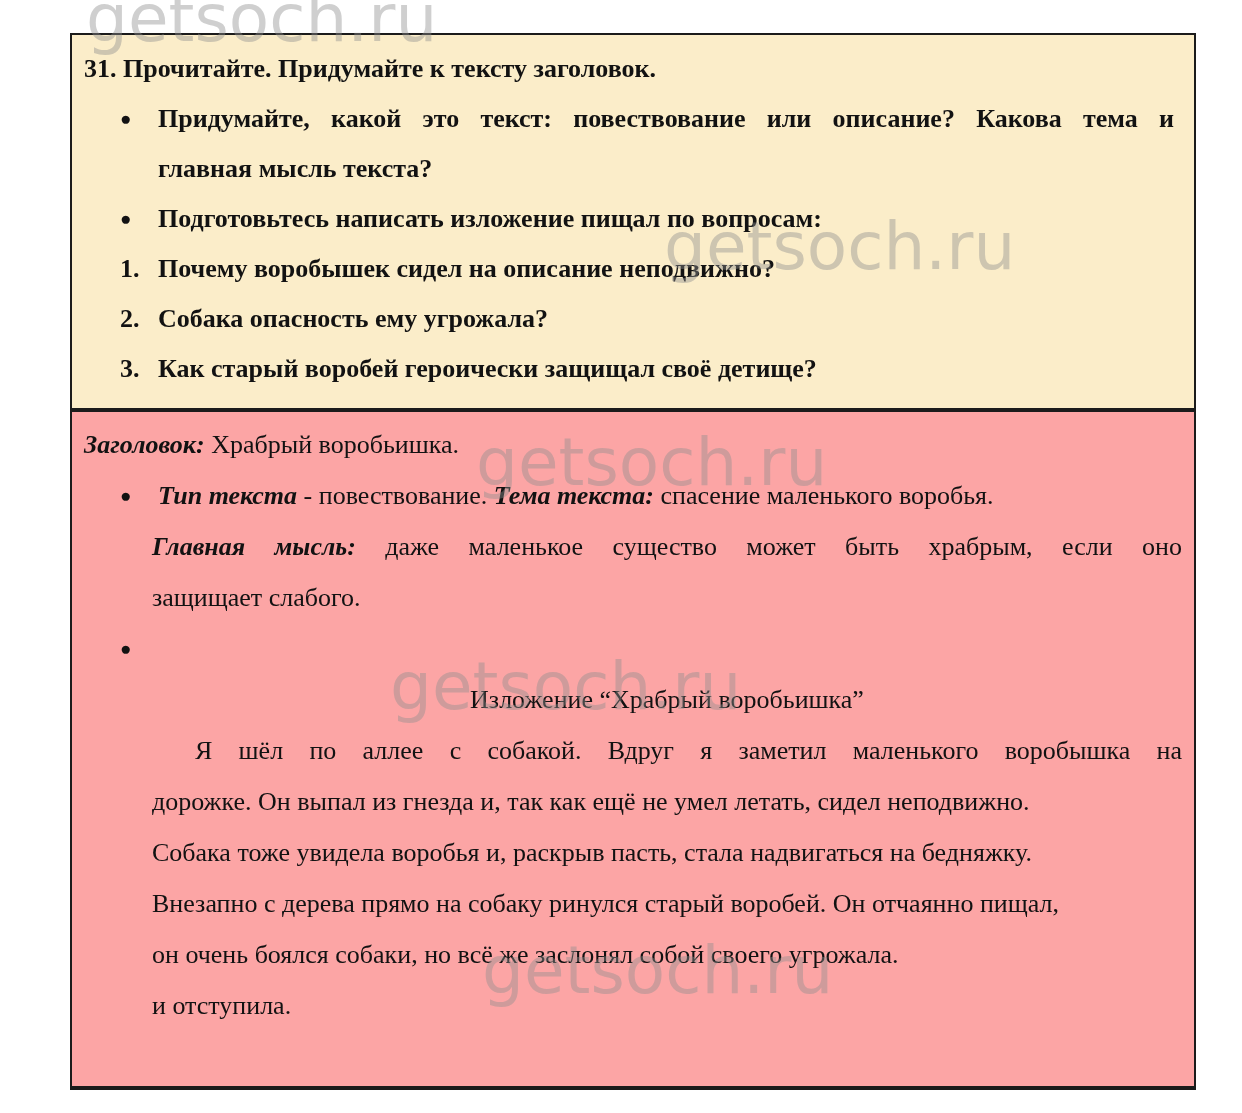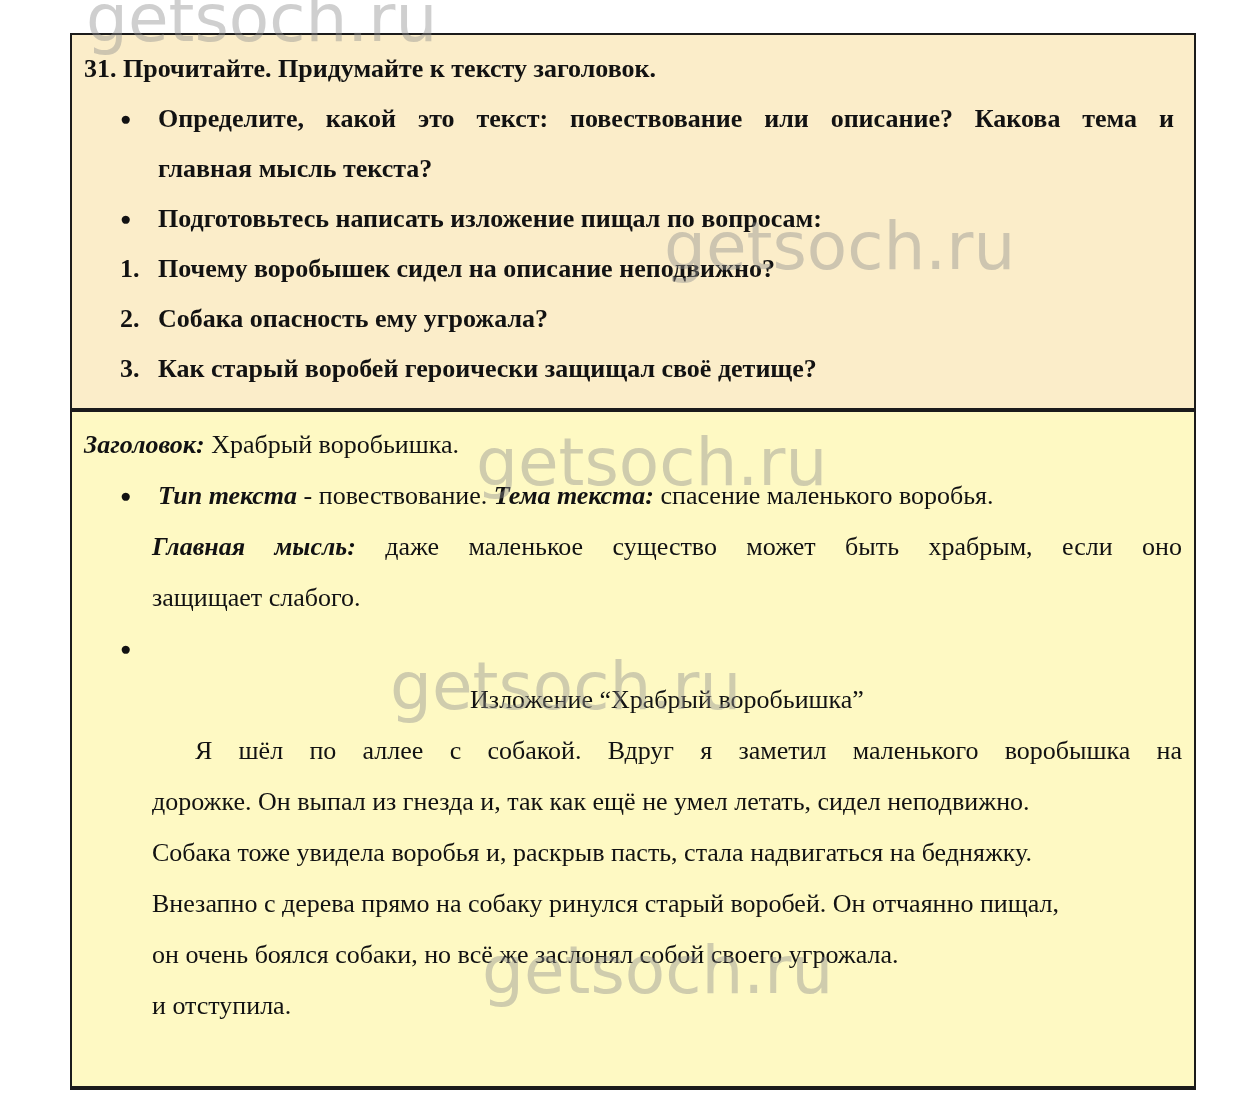--- a/index.html
+++ b/index.html
@@ -26,21 +26,21 @@
   .task-box {
     position:absolute; left:70px; top:33px; width:1126px; height:377px;
     box-sizing:border-box; background:#fbedc9; border:2px solid #1b1b1b;
     padding:9px 20px 0 12px;
     font-weight:bold; font-size:26px; line-height:50px; z-index:1;
   }
 
   
   .answer-box {
     position:absolute; left:70px; top:410px; width:1126px; height:680px;
-    box-sizing:border-box; background:#fef9c3; border:2px solid #1b1b1b;
+    box-sizing:border-box; background:#fca5a5; border:2px solid #1b1b1b;
     border-bottom-width:4px;
     padding:7px 12px 0 12px;
     font-size:26px; line-height:51px; z-index:1;
   }
 
   .row { display:flex; align-items:flex-start; }
   .marker { flex:0 0 38px; width:38px; margin-left:36px; }
   .marker.dot { font-size:19px; }
   .row-text { flex:1 1 auto; min-width:0; }
 
@@ -61,21 +61,21 @@
   <div class="wm wm3">getsoch.ru</div>
   <div class="wm wm4">getsoch.ru</div>
   <div class="wm wm5">getsoch.ru</div>
 
   <section class="task-box">
     <div>31. Прочитайте. Придумайте к тексту заголовок.</div>
 
     <div class="row">
       <span class="marker dot">●</span>
       <div class="row-text">
-        <div class="jline">Определите, какой это текст: повествование или описание? Какова тема и</div>
+        <div class="jline">Придумайте, какой это текст: повествование или описание? Какова тема и</div>
         <div>главная мысль текста?</div>
       </div>
     </div>
 
     <div class="row">
       <span class="marker dot">●</span>
       <div class="row-text">
         <div>Подготовьтесь написать изложение пищал по вопросам:</div>
       </div>
     </div>

